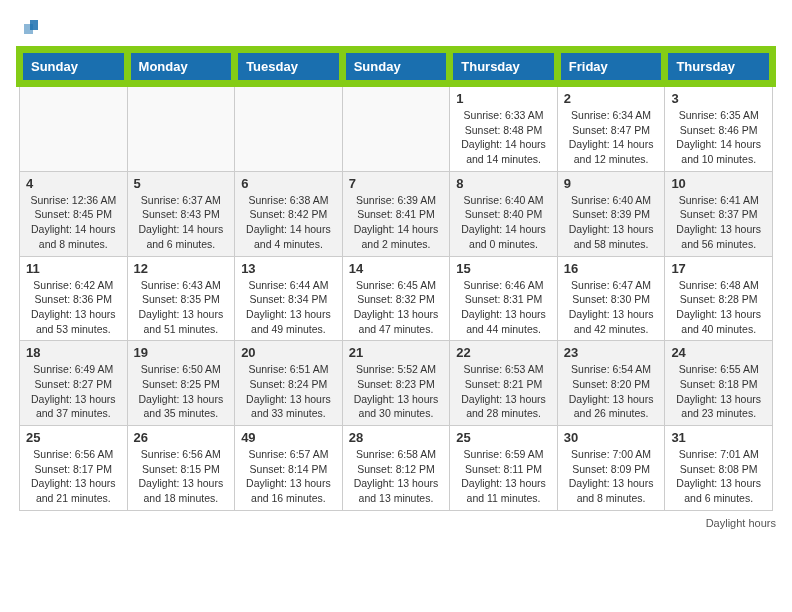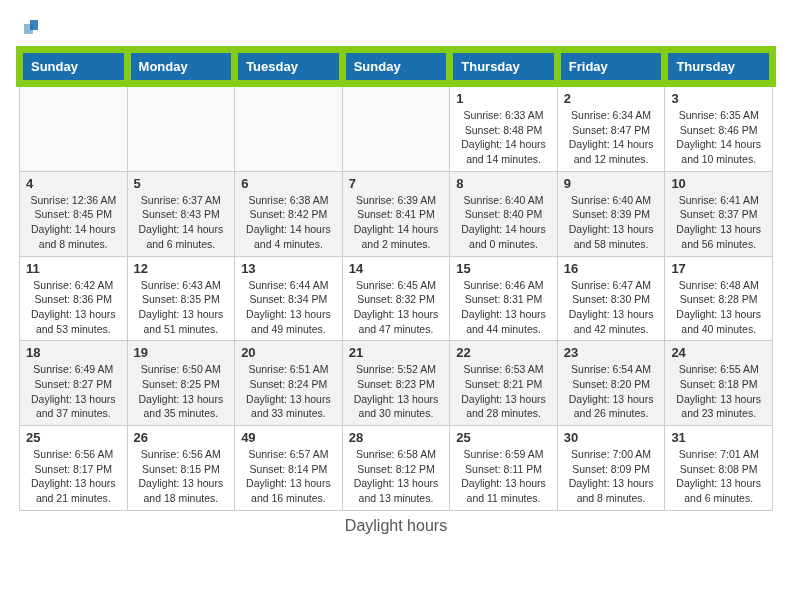--- a/index.html
+++ b/index.html
@@ -88,24 +88,24 @@
       margin-bottom: 2px;
       display: block;
     }
     .day-info {
       font-size: 10.5px;
       line-height: 1.4;
       color: #333;
       text-align: center;
     }
     .footer-note {
-      font-size: 16px;
+      font-size: 11px;
       color: #555;
       margin-top: 6px;
-      text-align: center;
+      text-align: right;
     }
     .row-alt td {
       background: #f2f2f2;
     }
   </style>
 </head>
 <body>
 
 <div class="header">
   <div class="logo">

